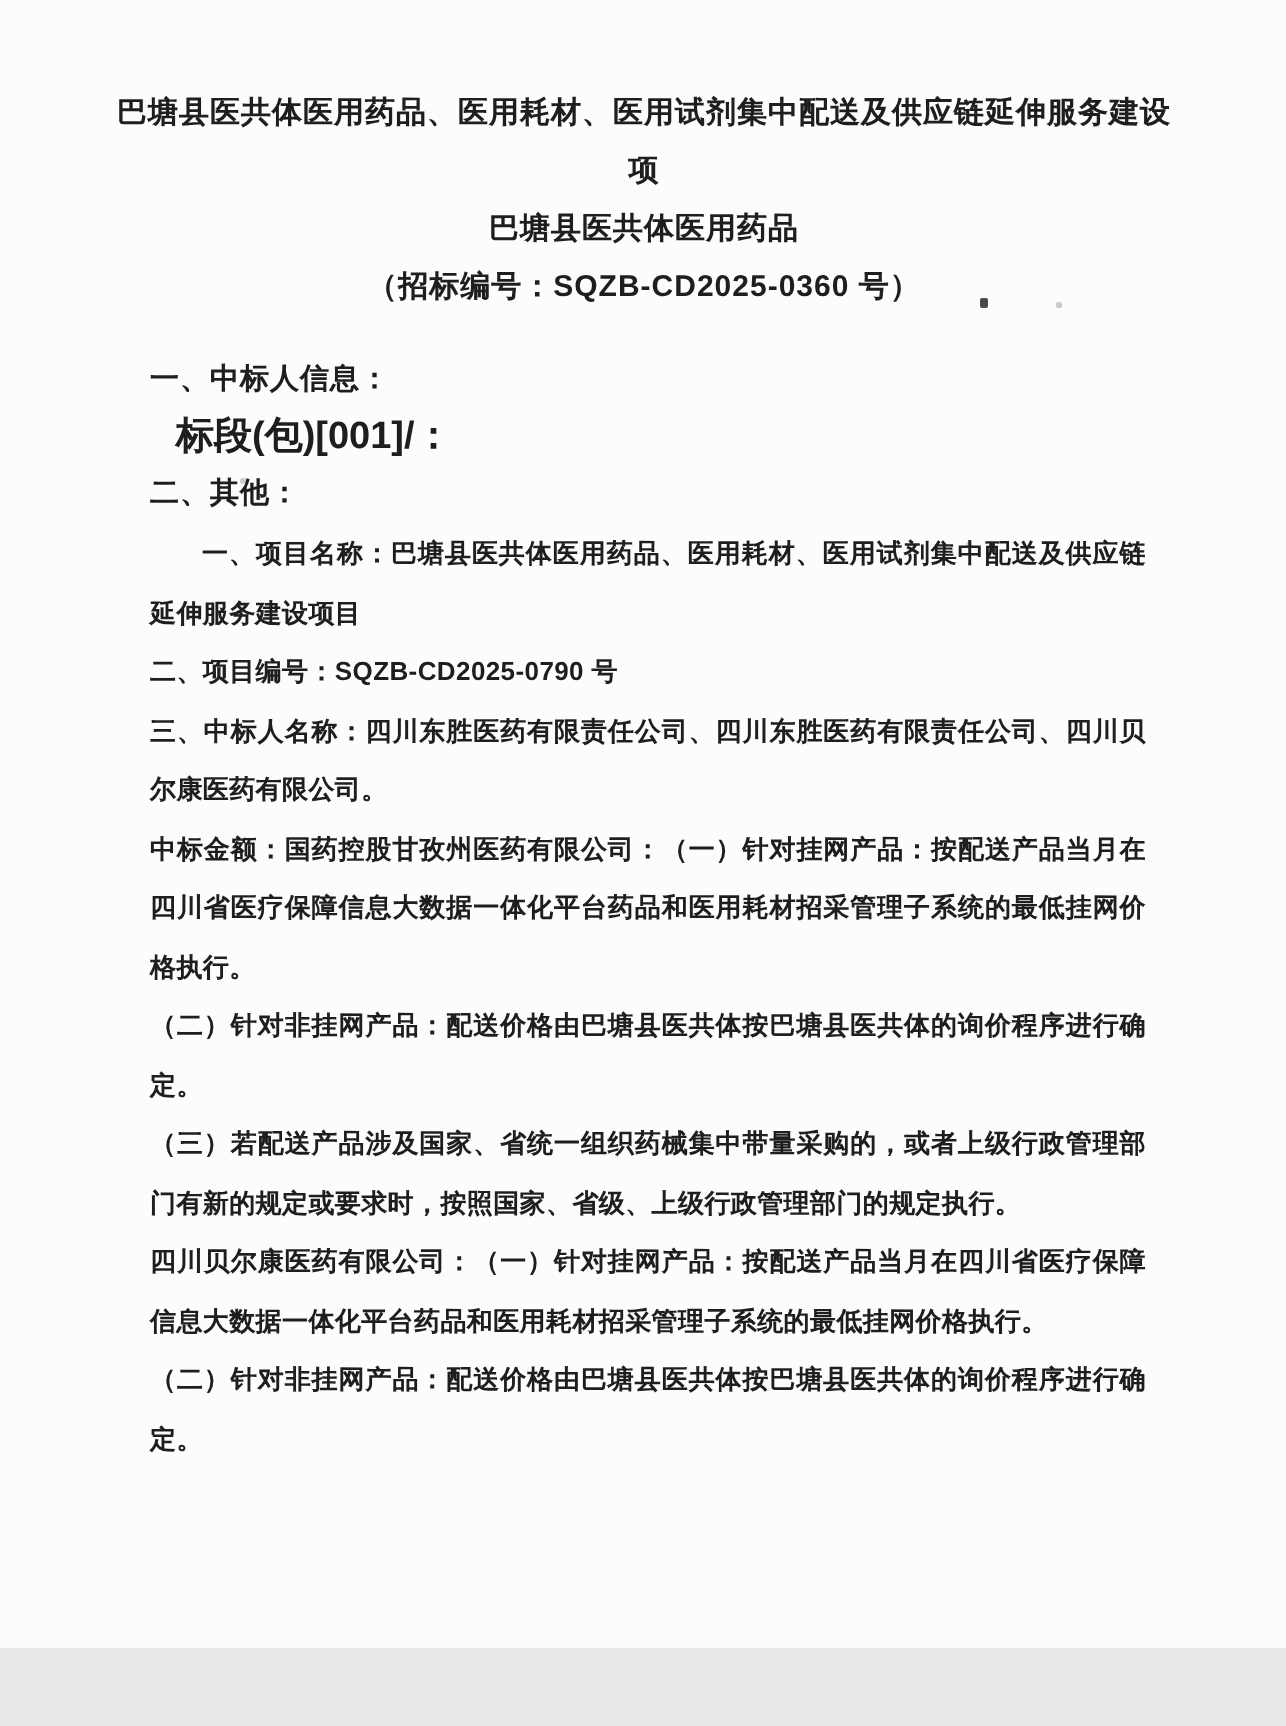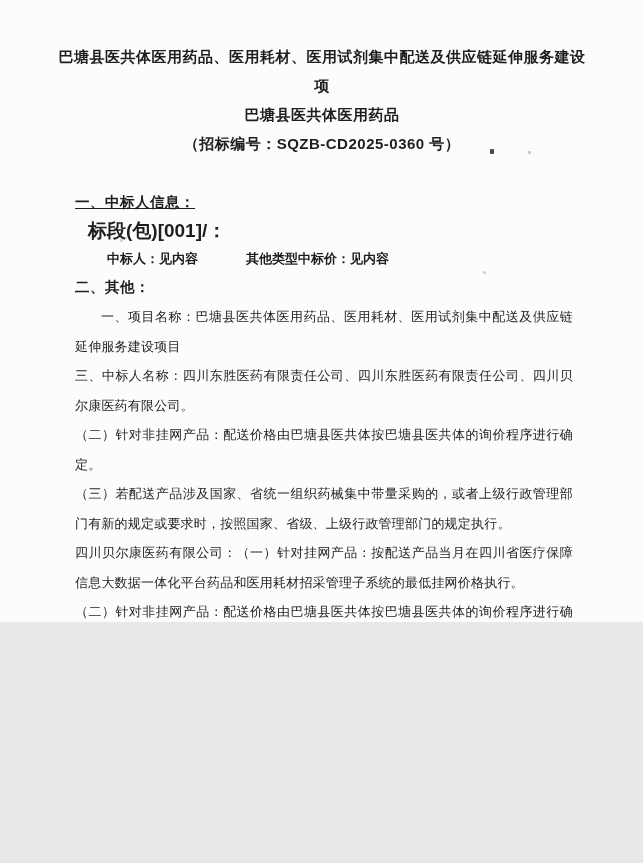--- a/index.html
+++ b/index.html
@@ -1,18 +1,18 @@
 <!DOCTYPE html>
 <html lang="zh"><head>
 <meta charset="utf-8">
 <style>
   html,body{margin:0;padding:0;background:#e8e8e8;}
   .page{
     position:relative;
-    width:643px;height:622px;
+    width:643px;height:824px;
     margin:0 auto;
     background:#fcfcfb;
     font-family:"Liberation Sans","DejaVu Sans",sans-serif;
     color:#1e1e1e;
     overflow:hidden;
     box-shadow:0 0 4px rgba(0,0,0,.2);
   }
   .content{
     position:absolute;
     left:75px;right:70px;top:42px;
@@ -24,39 +24,39 @@
     line-height:29px;
     letter-spacing:.5px;
     margin-left:-18px;margin-right:-14px;
   }
   .sec-heading{
     font-weight:700;
     font-size:14.5px;
     line-height:29px;
     letter-spacing:.5px;
   }
-  .h1-gap{margin-top:30px;text-decoration:underline;}
+  .h1-gap{margin-top:18px;}
   .lot-line{
     font-weight:600;
     font-size:19px;
     line-height:28px;
     margin-left:13px;
   }
   .winner-line{
     display:flex;
     font-weight:600;
     font-size:13px;
     line-height:28px;
     margin-left:32px;
   }
   .pair{white-space:nowrap;}
   .pair + .pair{margin-left:48px;}
   .body-text p{
     margin:0;
-    font-weight:400;
+    font-weight:700;
     font-size:13px;
     line-height:29.5px;
     text-align:justify;
     letter-spacing:.2px;
   }
   .body-text p.indent{text-indent:2em;}
   .artifact{position:absolute;border-radius:1px;}
   .a1{left:490px;top:149px;width:4px;height:5px;background:#4a4a4a;}
   .a2{left:528px;top:151px;width:3px;height:3px;background:#c9c9c9;}
   .a3{left:120px;top:239px;width:3px;height:3px;background:#cfcfcf;}
@@ -77,34 +77,28 @@
     <div class="title-block">
       <div>巴塘县医共体医用药品、医用耗材、医用试剂集中配送及供应链延伸服务建设项</div>
       <div>巴塘县医共体医用药品</div>
       <div>（招标编号：SQZB-CD2025-0360 号）</div>
     </div>
 
     <div class="sec-heading h1-gap">一、中标人信息：</div>
 
     <div class="lot-line">标段(包)[001]/：</div>
 
-    <div class="winner-line">
-      <span class="pair">
-        <span>中标人：</span><span>见内容</span>
-      </span>
-      <span class="pair">
-        <span>其他类型中标价：</span><span>见内容</span>
-      </span>
-    </div>
 
     <div class="sec-heading">二、其他：</div>
 
     <div class="body-text">
       <p class="indent">一、项目名称：巴塘县医共体医用药品、医用耗材、医用试剂集中配送及供应链延伸服务建设项目</p>
+      <p>二、项目编号：SQZB-CD2025-0790 号</p>
       <p>三、中标人名称：四川东胜医药有限责任公司、四川东胜医药有限责任公司、四川贝尔康医药有限公司。</p>
+      <p>中标金额：国药控股甘孜州医药有限公司：（一）针对挂网产品：按配送产品当月在四川省医疗保障信息大数据一体化平台药品和医用耗材招采管理子系统的最低挂网价格执行。</p>
       <p>（二）针对非挂网产品：配送价格由巴塘县医共体按巴塘县医共体的询价程序进行确定。</p>
       <p>（三）若配送产品涉及国家、省统一组织药械集中带量采购的，或者上级行政管理部门有新的规定或要求时，按照国家、省级、上级行政管理部门的规定执行。</p>
       <p>四川贝尔康医药有限公司：（一）针对挂网产品：按配送产品当月在四川省医疗保障信息大数据一体化平台药品和医用耗材招采管理子系统的最低挂网价格执行。</p>
       <p>（二）针对非挂网产品：配送价格由巴塘县医共体按巴塘县医共体的询价程序进行确定。</p>
 
     </div>
 
   </div>
 </div>
 

